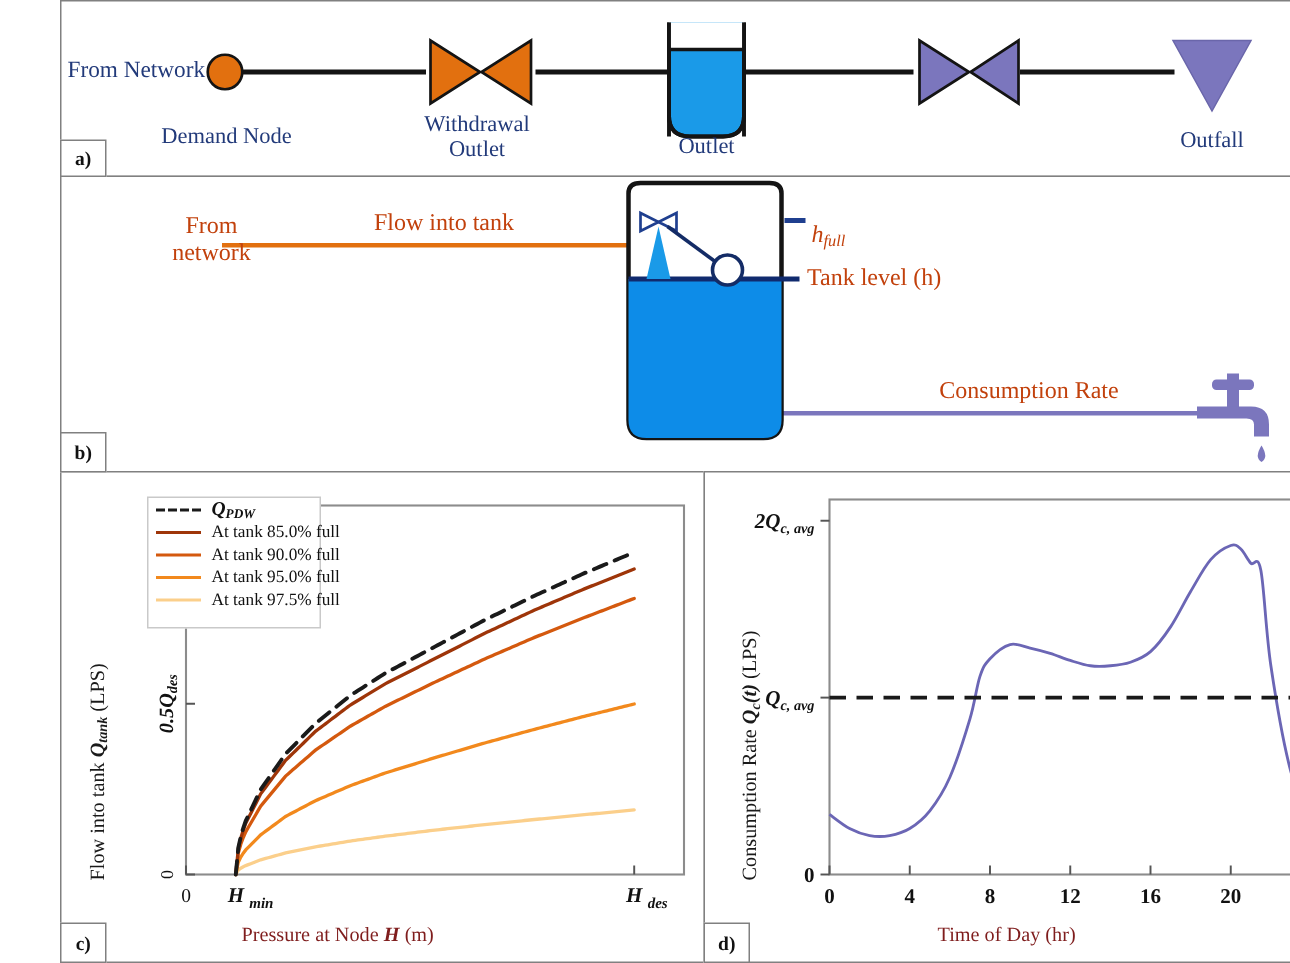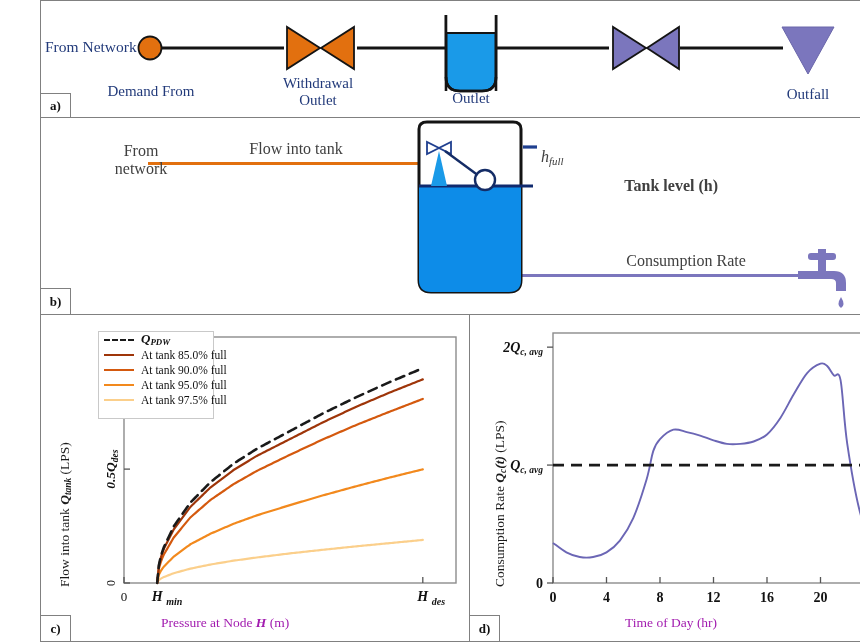--- a/index.html
+++ b/index.html
@@ -21,28 +21,28 @@
   #tag-b{left:0;top:288px;width:31px;height:27px;}
   #tag-c{left:0;top:615px;width:31px;height:27px;}
   #tag-d{left:429px;top:615px;width:31px;height:27px;}
 
   
   .a-label{position:absolute;color:#223a7a;font-family:"Liberation Serif",serif;
     text-align:center;line-height:1.12;}
   .a-label.bold{font-weight:normal;}
 
   
-  .b-text{position:absolute;color:#404040;font-family:"Liberation Serif",serif;
+  .b-text{position:absolute;color:#c2410c;font-family:"Liberation Serif",serif;
     text-align:center;line-height:1.15;}
   .b-line{position:absolute;height:2.6px;}
   .b-line.orange{background:#e2700f;}
   .b-line.purple{background:#7b76bd;}
   .ital{font-style:italic;}
   .sub{font-size:0.68em;vertical-align:-0.28em;font-style:italic;}
-  .axlabel{position:absolute;color:#a21caf;font-family:"Liberation Serif",serif;}
+  .axlabel{position:absolute;color:#7f1d1d;font-family:"Liberation Serif",serif;}
   .vlabel{position:absolute;transform-origin:0 0;transform:rotate(-90deg);white-space:nowrap;
     color:#1a1a1a;font-family:"Liberation Serif",serif;}
   .legendbox{position:absolute;background:#fff;border:1px solid #c9c9c9;box-sizing:border-box;}
   .legrow{display:flex;align-items:center;height:15px;padding-left:5px;}
   .legswatch{width:30px;height:0;margin-right:7px;flex:none;}
   .legtext{font-size:11.5px;color:#111;font-family:"Liberation Serif",serif;white-space:nowrap;}
   .legtext.bolditalic{font-weight:bold;font-style:italic;font-size:13px;}
 </style>
 </head>
 <body>
@@ -70,21 +70,21 @@
       <line x1="405" y1="32" x2="455" y2="32" stroke="#141414" stroke-width="2.2"></line>
 
       <polygon points="572,26 572,68 605,47" fill="#7b76bd" stroke="#141414" stroke-width="1.8"></polygon>
       <polygon points="638,26 638,68 606,47" fill="#7b76bd" stroke="#141414" stroke-width="1.8"></polygon>
 
       <polygon points="741,26 793,26 767,73" fill="#7b76bd" stroke="#6a66aa" stroke-width="1"></polygon>
     </svg>
 
     <div class="a-label" style="left:4px;top:37px;width:98px;font-size:15.5px;text-align:left;">From Network</div>
 
-    <div class="a-label" style="left:45px;top:82px;width:130px;font-size:15px;">Demand From</div>
+    <div class="a-label" style="left:45px;top:82px;width:130px;font-size:15px;">Demand Node</div>
 
     <div class="a-label bold" style="left:212px;top:74px;width:130px;font-size:15px;">
       <span>Withdrawal</span><br>
       <span>Outlet</span>
     </div>
 
     <div class="a-label bold" style="left:380px;top:89px;width:100px;font-size:15px;">Outlet</div>
 
 
     <div class="a-label" style="left:727px;top:85px;width:80px;font-size:15px;">Outfall</div>
@@ -132,21 +132,21 @@
     </div>
 
     <div class="b-text" style="left:160px;top:22px;width:190px;font-size:16px;">
       <span>Flow into tank</span>
     </div>
 
     <div class="b-text" style="left:500px;top:30px;width:90px;font-size:16px;text-align:left;">
       <span class="ital">h</span><span class="sub">full</span>
     </div>
 
-    <div class="b-text" style="left:497px;top:59px;width:180px;font-size:16px;text-align:right;font-weight:bold;">Tank level (h)</div>
+    <div class="b-text" style="left:497px;top:59px;width:180px;font-size:16px;text-align:left;">Tank level (h)</div>
 
     <div class="b-text" style="left:545px;top:134px;width:200px;font-size:16px;">Consumption Rate</div>
   </div>
   <div class="panel-tag" id="tag-b">b)</div>
 
   <div class="panel" id="panel-c">
     <svg id="svg-c" width="430" height="328" viewBox="0 0 430 328" style="position:absolute;left:0;top:0;">
         <rect x="83" y="22" width="332" height="246" fill="none" stroke="#8c8c8c" stroke-width="1.4"></rect>
         <line x1="83" y1="268" x2="83" y2="262" stroke="#555" stroke-width="1.3"></line>
         <line x1="116.2" y1="268" x2="116.2" y2="262" stroke="#555" stroke-width="1.3"></line>

